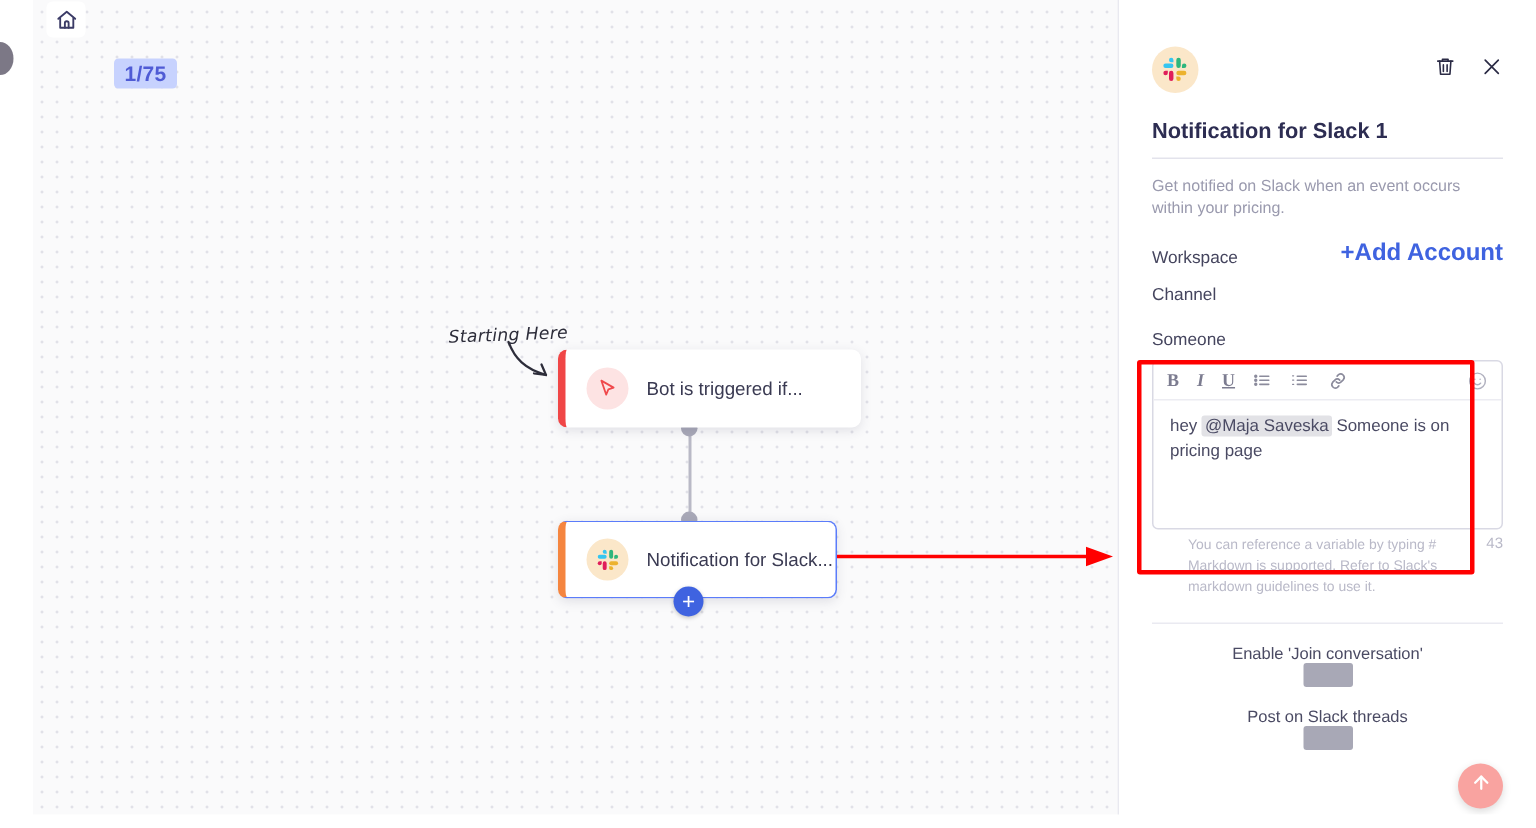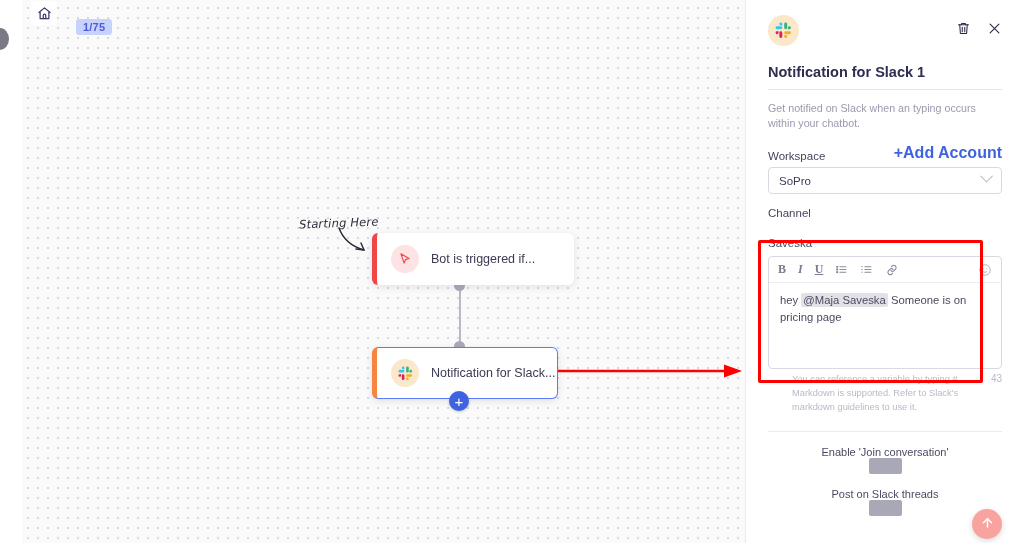--- a/index.html
+++ b/index.html
@@ -29,23 +29,23 @@
     width: 18px; height: 22px; border-radius: 50%;
     background: #4a4458; opacity: .72;
   }
   #home-btn {
     position: absolute; left: 31px; top: 1px;
     width: 26px; height: 24px; border-radius: 4px;
     background: #ffffff; display: flex; align-items: center; justify-content: center;
   }
   #home-btn svg { display: block; }
   #zoom-badge {
-    position: absolute; left: 76px; top: 19px;
+    position: absolute; left: 76px; top: 39px;
     background: #c7d2fe; color: #4f5bd5;
-    font-size: 11px; font-weight: 700;
+    font-size: 14px; font-weight: 700;
     padding: 2px 7px; border-radius: 3px;
     letter-spacing: .2px;
   }
 
   
   .node {
     position: absolute; height: 52px;
     background: #ffffff; border-radius: 6px;
     display: flex; align-items: center;
     box-shadow: 0 2px 7px rgba(60,60,90,.13);
@@ -108,21 +108,21 @@
     pointer-events: none;
   }
   #red-arrow { position: absolute; left: 556px; top: 360px; }
 
   
   #panel {
     position: absolute; right: 0; top: 0;
     width: 279px; height: 552px;
     background: #ffffff;
     border-left: 1px solid #e9e9f0;
-    padding: 0 22px;
+    padding: 16px 22px;
   }
   #panel-header {
     display: flex; align-items: flex-start;
     justify-content: space-between;
     padding-top: 15px;
   }
   #slack-avatar {
     width: 31px; height: 31px; border-radius: 50%;
     background: #fbe7c9;
     display: flex; align-items: center; justify-content: center;
@@ -298,41 +298,37 @@
         </span>
         <span class="hdr-icon">
           <svg width="15" height="15" viewBox="0 0 24 24" fill="none" stroke="#2b2b45" stroke-width="1.8" stroke-linecap="round">
             <path d="M5 5l14 14M19 5L5 19"></path>
           </svg>
         </span>
       </div>
     </div>
 
     <div id="panel-title">Notification for Slack 1</div>
-    <div id="panel-desc">Get notified on Slack when an typing occurs within your chatbot.</div>
+    <div id="panel-desc">Get notified on Slack when an event occurs within your pricing.</div>
 
     <div class="field">
       <div class="field-row">
         <span class="field-label">Workspace</span>
         <span class="add-account">+Add Account</span>
       </div>
-      <div class="select">
-        <span>SoPro</span>
-        <span class="chev"></span>
-      </div>
     </div>
 
     <div class="field">
       <div class="field-row">
         <span class="field-label">Channel</span>
       </div>
     </div>
 
     <div id="message-field">
-      <span class="field-label">Saveska</span>
+      <span class="field-label">Someone</span>
       <div id="editor">
         <div id="editor-toolbar">
           <span class="tb-btn" style="font-weight:700;font-family:'Liberation Serif',serif;">B</span>
           <span class="tb-btn" style="font-style:italic;font-weight:700;font-family:'Liberation Serif',serif;">I</span>
           <span class="tb-btn" style="text-decoration:underline;font-weight:600;font-family:'Liberation Serif',serif;">U</span>
           <span class="tb-btn">
             <svg width="13" height="13" viewBox="0 0 24 24" fill="none" stroke="#8b8b9c" stroke-width="2" stroke-linecap="round">
               <circle cx="4" cy="7" r="1.1" fill="#8b8b9c"></circle>
                 <circle cx="4" cy="12" r="1.1" fill="#8b8b9c"></circle>
                 <circle cx="4" cy="17" r="1.1" fill="#8b8b9c"></circle>

